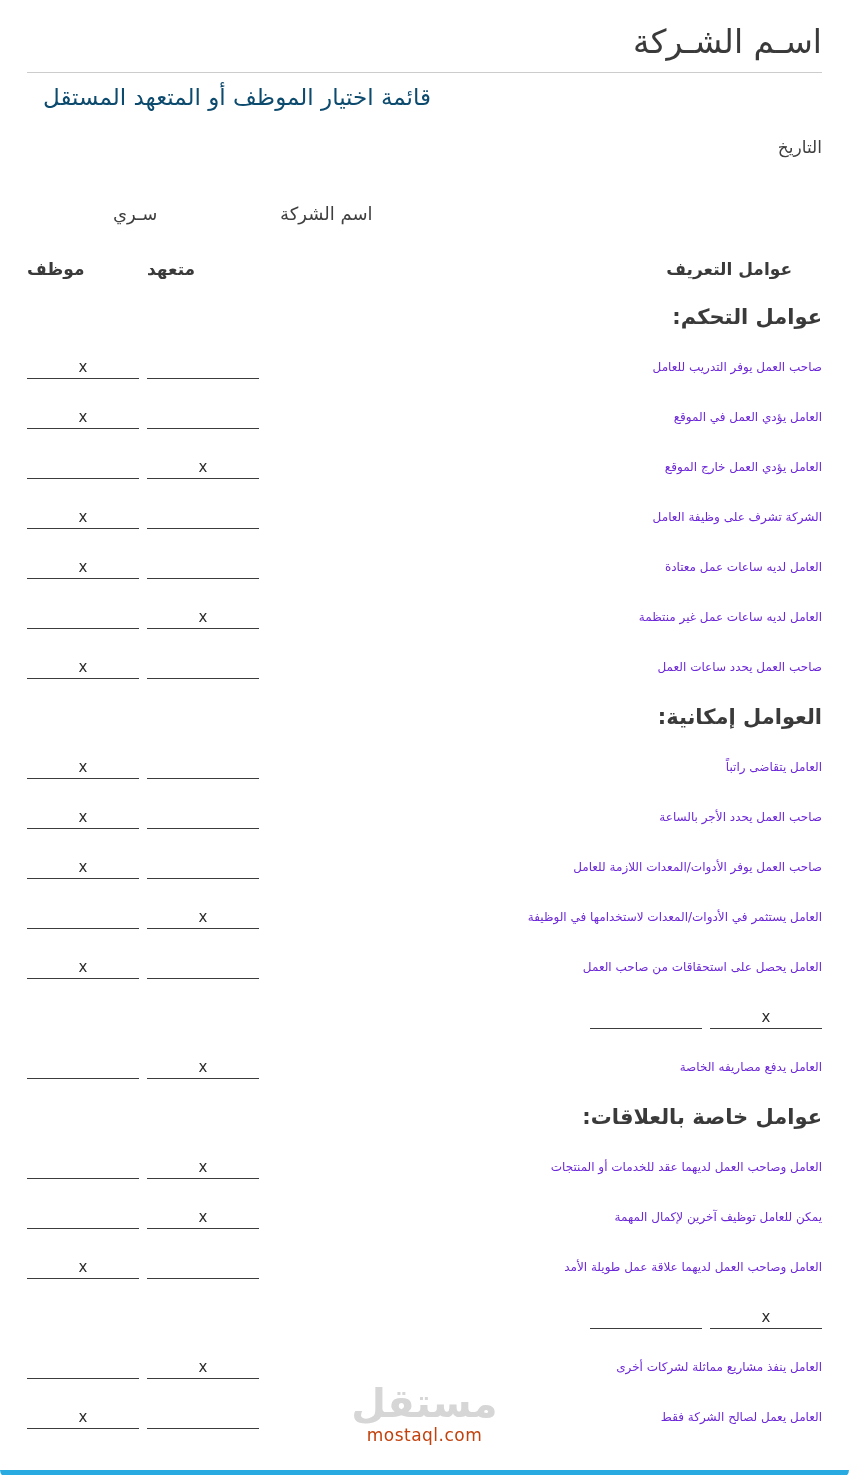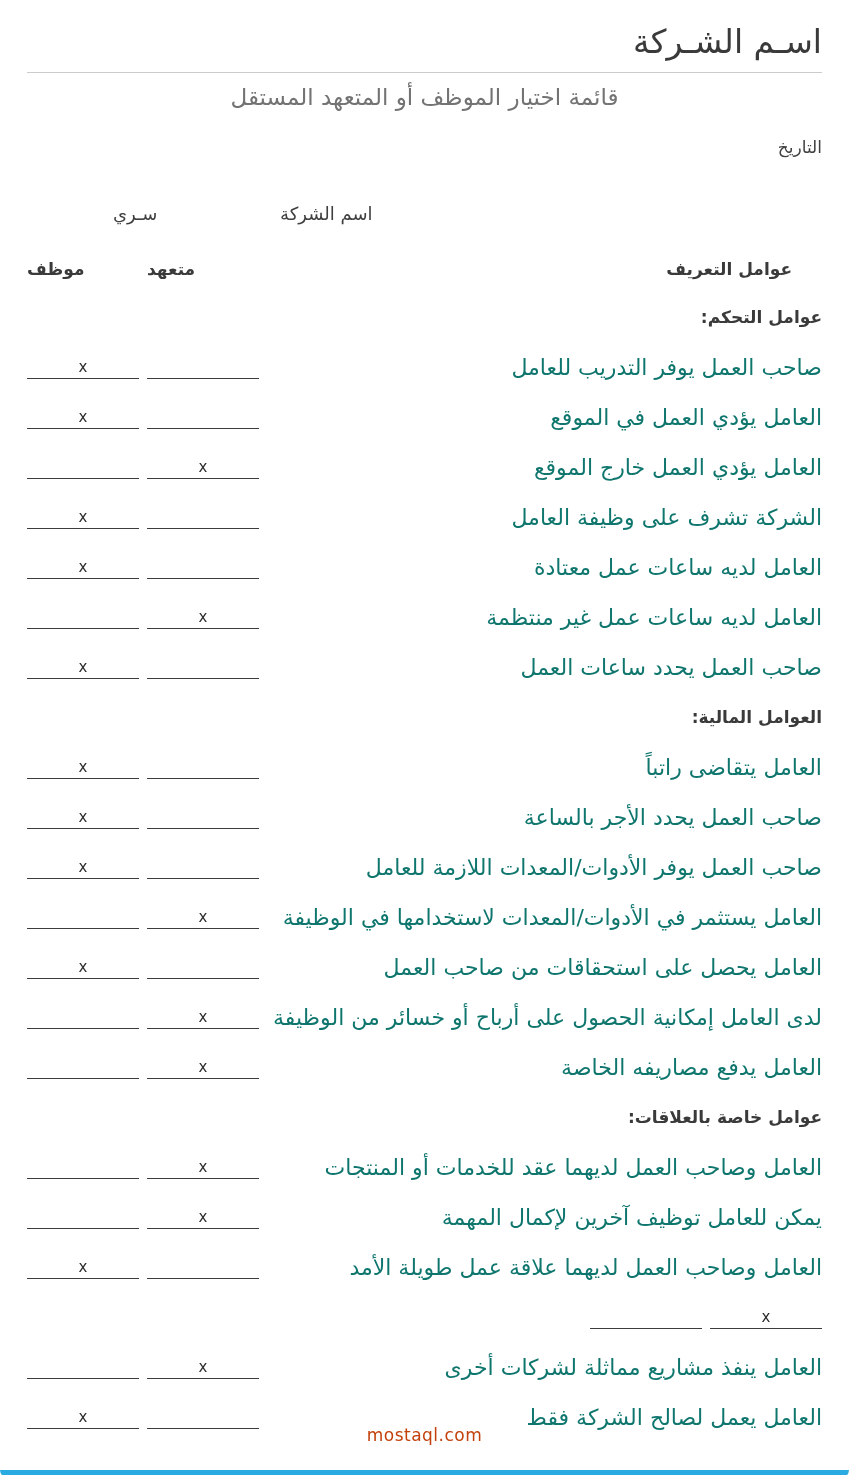--- a/index.html
+++ b/index.html
@@ -29,23 +29,23 @@
   }
   .divider {
     margin-top: 7px;
     border-top: 1px solid #cccccc;
     height: 0;
   }
   .subtitle {
     margin: 8px 16px 0;
     font-size: 23px;
     font-weight: normal;
-    color: #737373;
+    color: #0c4a6e;
     line-height: 1.4;
-    text-align: center;
+    text-align: left;
   }
   .date-label {
     margin-top: 24px;
     font-size: 17px;
     color: #3f3f3f;
   }
 
   .company-line {
     position: relative;
     margin-top: 46px;
@@ -64,35 +64,35 @@
     font-weight: bold;
     font-size: 17px;
     color: #3a3a3a;
   }
   .factors-h { margin-right: 30px; }
   .cols { display: flex; gap: 8px; }
   .col-h { width: 112px; text-align: left; }
 
   .section-title {
     margin-top: 27px;
-    font-size: 17px;
+    font-size: 21px;
     font-weight: bold;
     color: #3a3a3a;
     line-height: 23px;
   }
 
   .row {
     margin-top: 26px;
     display: flex;
     justify-content: space-between;
     align-items: flex-end;
   }
   .row-label {
-    font-size: 22px;
-    color: #0f766e;
+    font-size: 12px;
+    color: #6d28d9;
     line-height: 23px;
   }
   .answers { display: flex; gap: 8px; }
   .answer {
     width: 112px;
     height: 24px;
     border-bottom: 1px solid #3c3c3c;
     display: flex;
     justify-content: center;
     align-items: flex-end;
@@ -206,21 +206,21 @@
         </div>
         <div class="row">
           <span class="row-label">صاحب العمل يحدد ساعات العمل</span>
           <div class="answers">
             <span class="answer"></span>
             <span class="answer">
               <span class="mark">x</span>
             </span>
           </div>
         </div>
-        <div class="section-title">العوامل المالية:</div>
+        <div class="section-title">العوامل إمكانية:</div>
         <div class="row">
           <span class="row-label">العامل يتقاضى راتباً</span>
           <div class="answers">
             <span class="answer"></span>
             <span class="answer">
               <span class="mark">x</span>
             </span>
           </div>
         </div>
         <div class="row">
@@ -253,21 +253,20 @@
         <div class="row">
           <span class="row-label">العامل يحصل على استحقاقات من صاحب العمل</span>
           <div class="answers">
             <span class="answer"></span>
             <span class="answer">
               <span class="mark">x</span>
             </span>
           </div>
         </div>
         <div class="row">
-          <span class="row-label">لدى العامل إمكانية الحصول على أرباح أو خسائر من الوظيفة</span>
           <div class="answers">
             <span class="answer">
               <span class="mark">x</span>
             </span>
             <span class="answer"></span>
           </div>
         </div>
         <div class="row">
           <span class="row-label">العامل يدفع مصاريفه الخاصة</span>
           <div class="answers">
@@ -328,17 +327,18 @@
             <span class="answer"></span>
             <span class="answer">
               <span class="mark">x</span>
             </span>
           </div>
         </div>
       </div>
   </div>
 
   <div class="watermark">
+    <div class="wm-logo">مستقل</div>
     <div class="wm-domain">mostaql.com</div>
   </div>
 
   <div class="bottom-bar" style="background: rgb(41, 171, 226);"></div>
 </div>
 
 </body></html>

